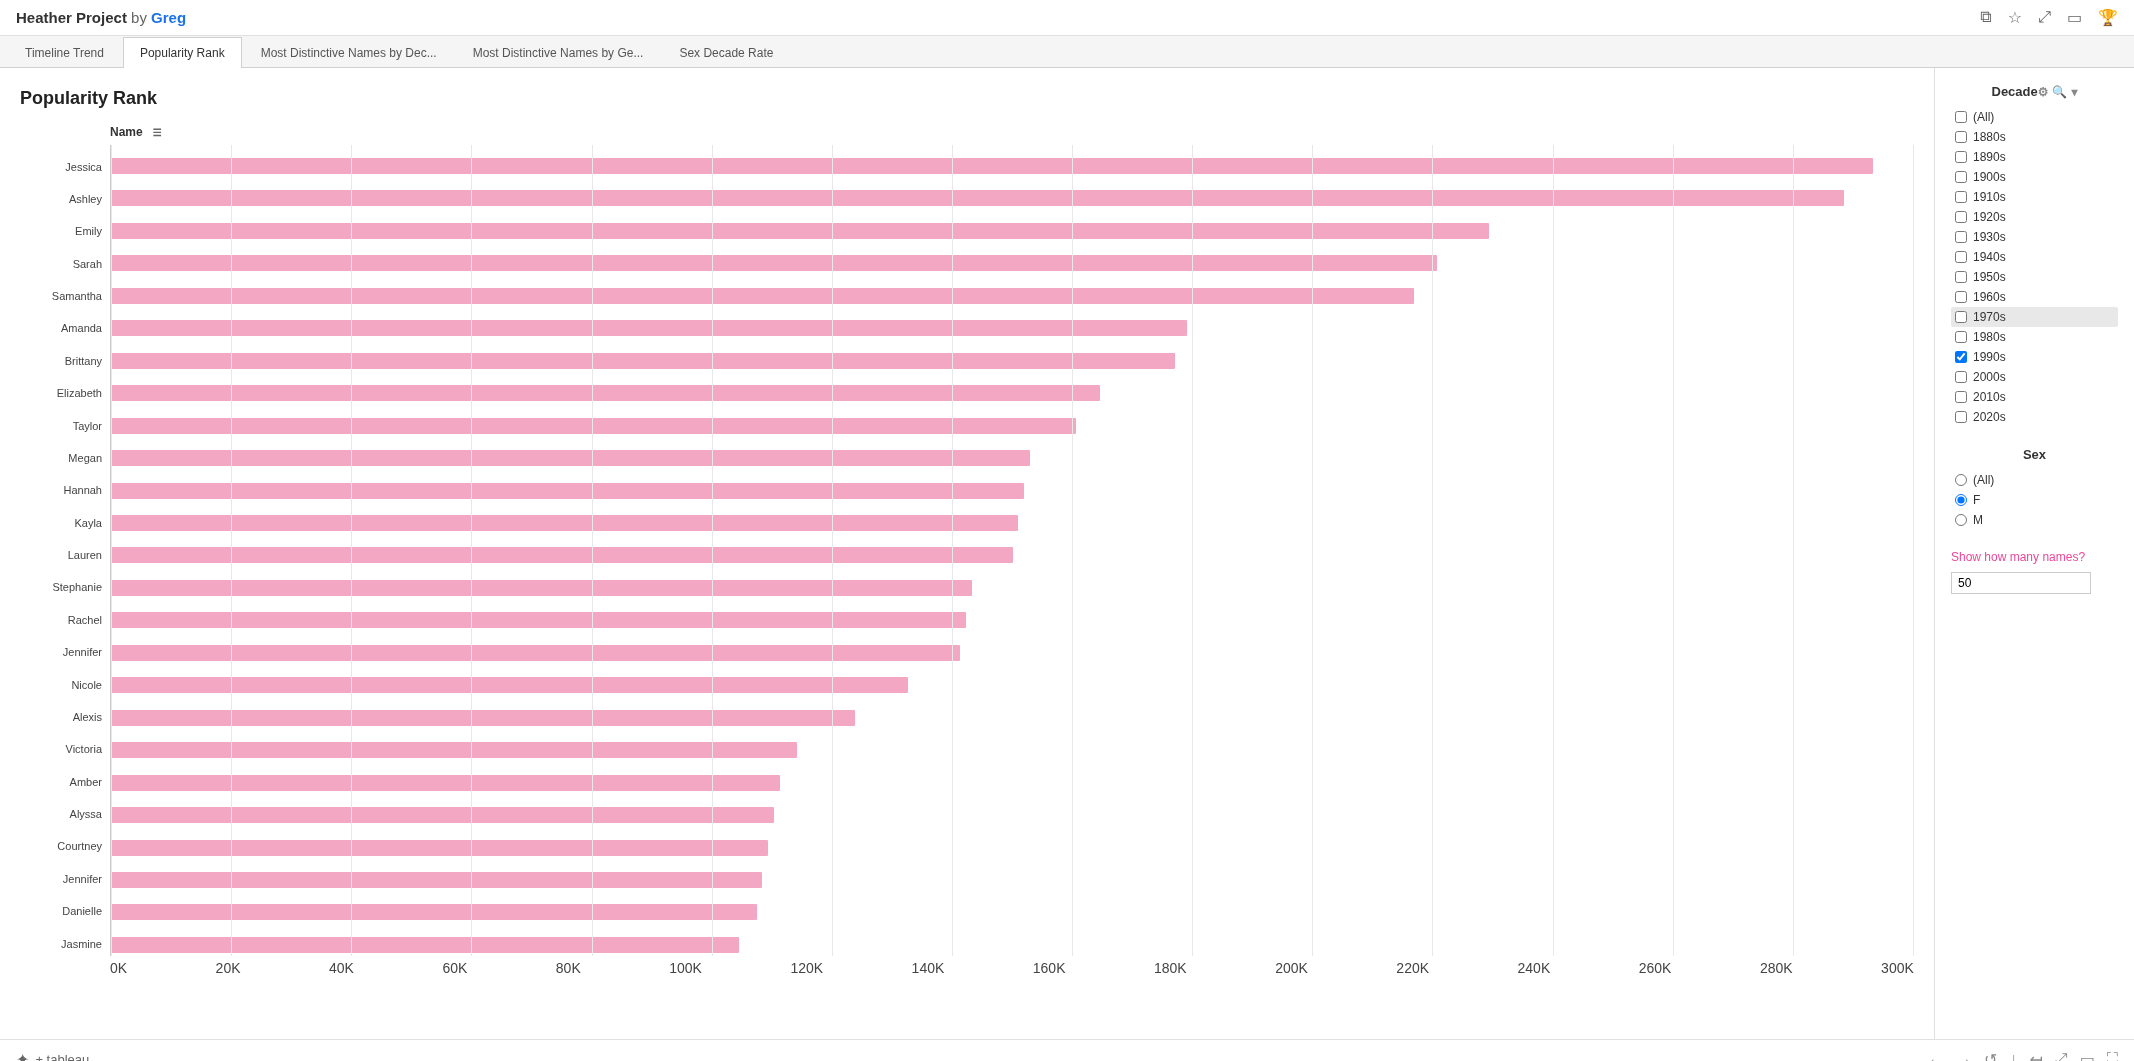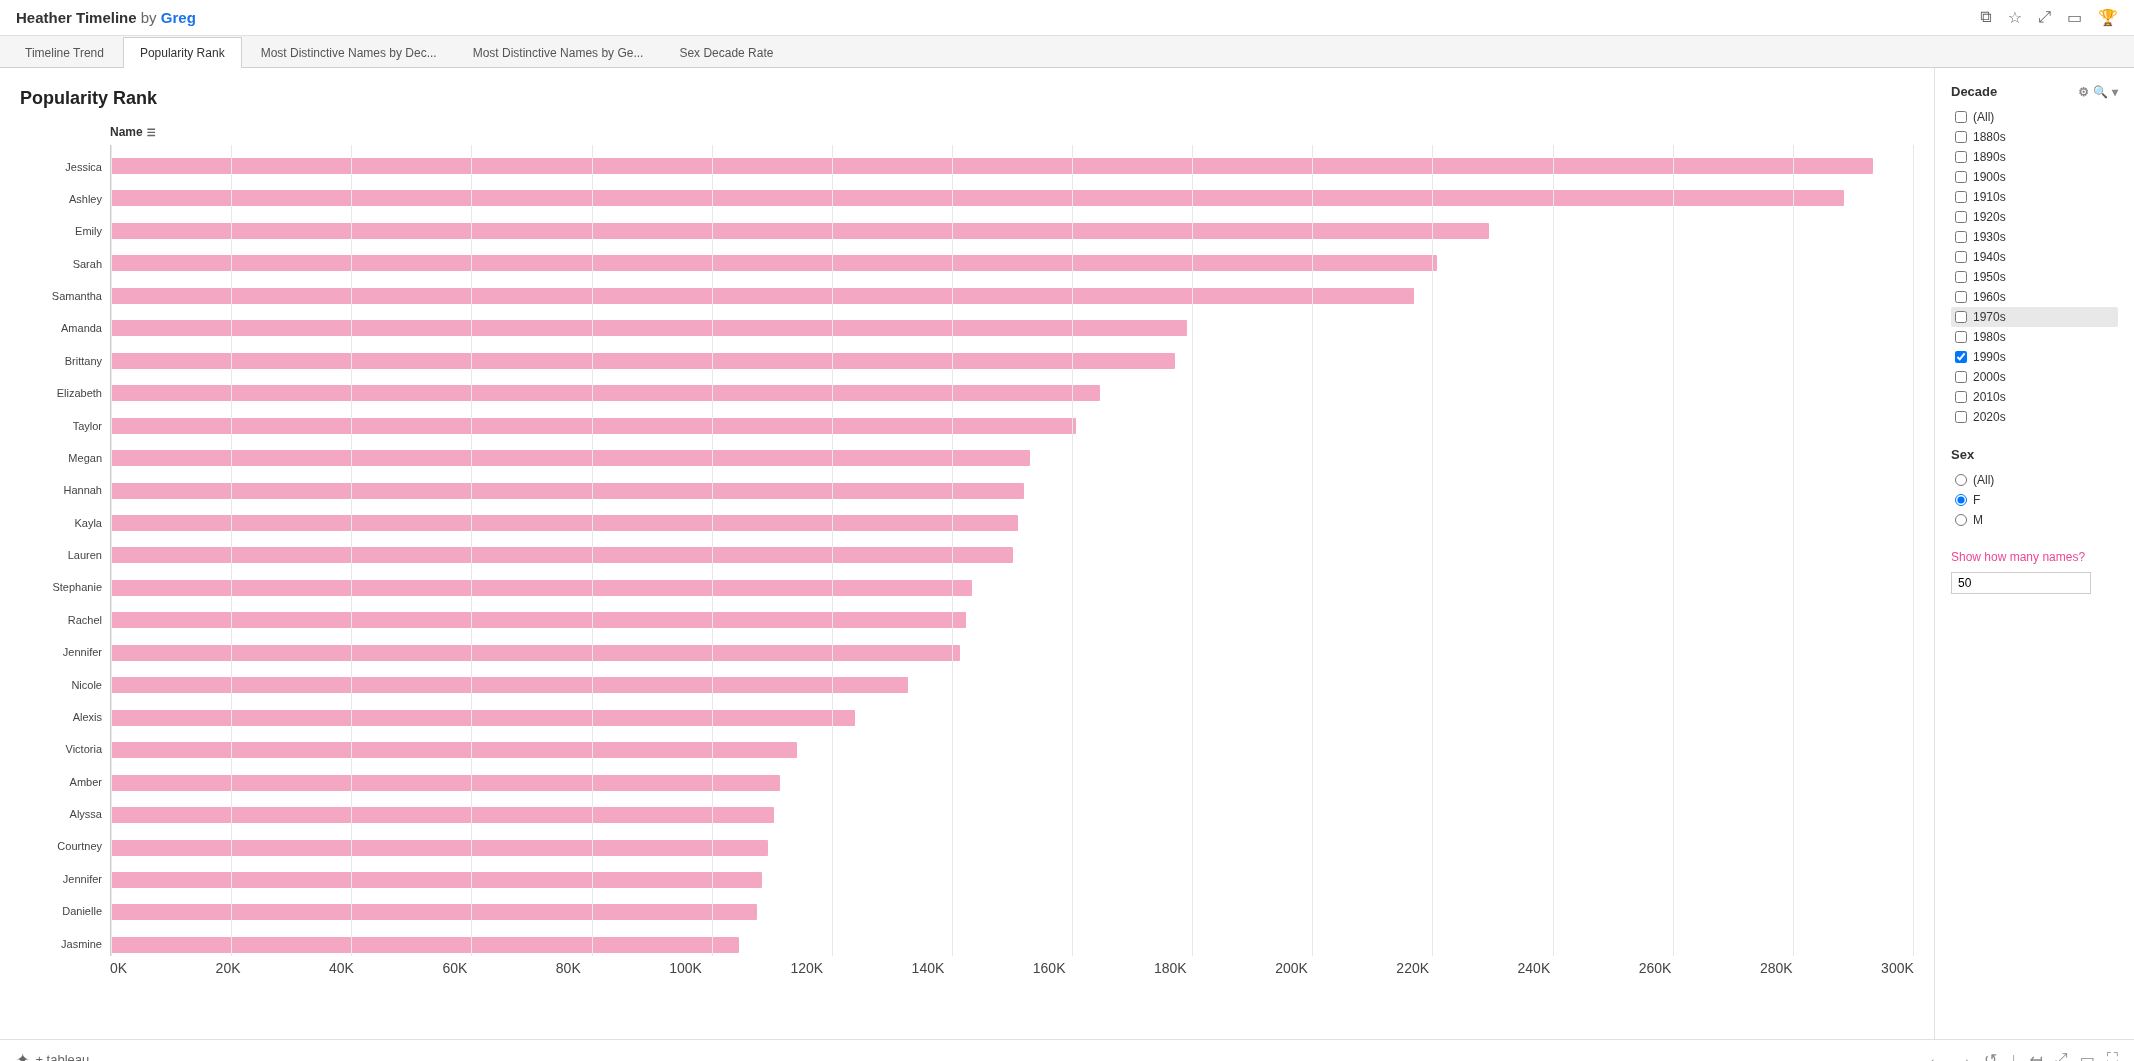--- a/index.html
+++ b/index.html
@@ -37,46 +37,46 @@
     .grid-lines { position: absolute; top: 0; left: 0; right: 0; bottom: 0; display: flex; justify-content: space-between; pointer-events: none; }
     .grid-line { width: 1px; background: #e8e8e8; height: 100%; }
 
     
     .x-axis { display: flex; padding-left: 90px; margin-top: 4px; }
     .x-labels { flex: 1; display: flex; justify-content: space-between; }
     .x-label { font-size: 14px; color: #444; text-align: center; }
     .x-axis-title { text-align: center; font-size: 12px; color: #444; margin-top: 4px; font-weight: 500; }
 
     
-    .name-header { display: flex; align-items: center; gap: 4px; font-size: 12px; font-weight: bold; color: #333; margin-bottom: 4px; padding-left: 0px; }
+    .name-header { display: flex; align-items: center; gap: 10px; font-size: 12px; font-weight: bold; color: #333; margin-bottom: 4px; padding-left: 0px; }
     .filter-icon { font-size: 10px; color: #666; cursor: pointer; }
 
     
     .sidebar-section { margin-bottom: 20px; }
-    .sidebar-title { font-size: 13px; font-weight: bold; color: #333; margin-bottom: 8px; display: flex; align-items: center; justify-content: space-between; }
+    .sidebar-title { font-size: 13px; font-weight: bold; color: #333; margin-bottom: 8px; display: flex; align-items: center; justify-content: center; }
     .sidebar-filter-icons { display: flex; gap: 4px; color: #888; font-size: 12px; }
     .decade-item { display: flex; align-items: center; gap: 6px; padding: 3px 4px; cursor: pointer; font-size: 12px; color: #333; border-radius: 2px; }
     .decade-item.highlighted { background: #e8e8e8; }
     .decade-item input[type="checkbox"] { width: 12px; height: 12px; cursor: pointer; }
     .sex-item { display: flex; align-items: center; gap: 6px; padding: 3px 4px; cursor: pointer; font-size: 12px; color: #333; }
     .sex-item input[type="radio"] { width: 12px; height: 12px; cursor: pointer; }
     .show-names-input { width: 140px; border: 1px solid #ccc; padding: 3px 6px; font-size: 12px; margin-top: 4px; }
 
     
     .footer { height: 40px; border-top: 1px solid #e0e0e0; display: flex; align-items: center; justify-content: space-between; padding: 0 16px; background: #fff; }
     .footer-logo { font-size: 13px; color: #666; display: flex; align-items: center; gap: 6px; }
     .footer-nav { display: flex; gap: 12px; color: #888; font-size: 16px; }
     .footer-nav span { cursor: pointer; }
   </style>
 </head>
 <body>
 
 <div class="header">
   <div class="header-title">
-    <span>Heather Timeline</span>
+    <span>Heather Project</span>
     <span style="font-weight:400;color:#666;">by</span>
     <a href="#">Greg</a>
   </div>
   <div class="header-icons">
     <span title="Copy">⧉</span>
     <span title="Star">☆</span>
     <span title="Share">⤢</span>
     <span title="Present">▭</span>
     <span title="User">🏆</span>
   </div>

